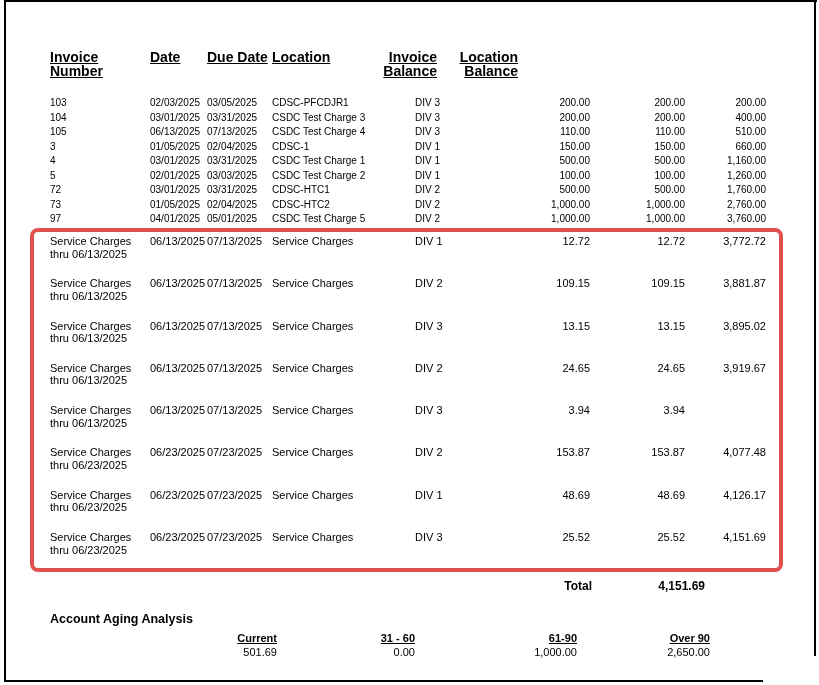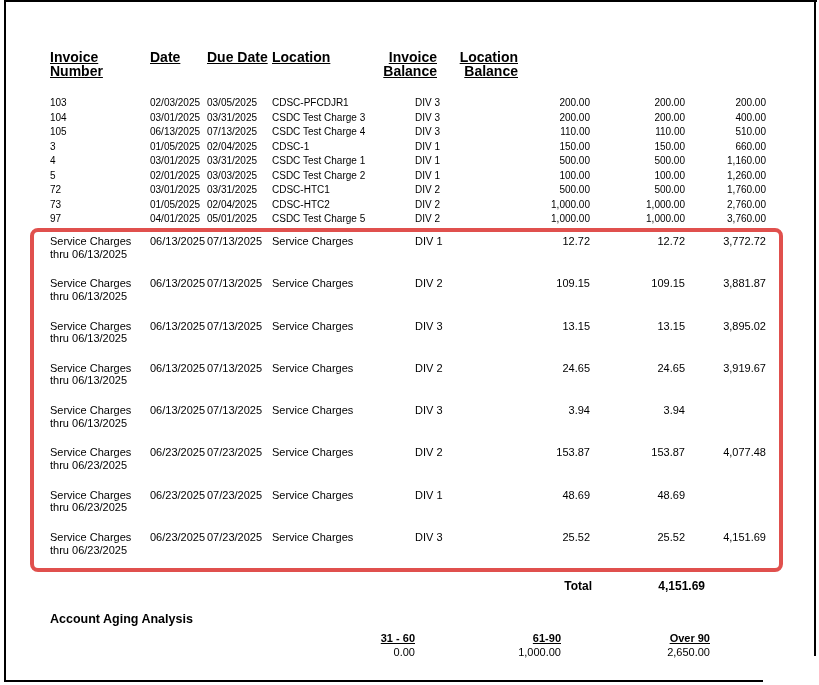--- a/index.html
+++ b/index.html
@@ -241,20 +241,21 @@
   </div>
       <div class="svc-row">
     <div class="c1">Service Charges
 thru 06/23/2025</div>
     <div class="c2">06/23/2025</div>
     <div class="c3">07/23/2025</div>
     <div class="c4">Service Charges</div>
     <div class="c5">DIV 1</div>
     <div class="c6">48.69</div>
     <div class="c7">48.69</div>
+    <div class="c8">4,126.17</div>
   </div>
       <div class="svc-row">
     <div class="c1">Service Charges
 thru 06/23/2025</div>
     <div class="c2">06/23/2025</div>
     <div class="c3">07/23/2025</div>
     <div class="c4">Service Charges</div>
     <div class="c5">DIV 3</div>
     <div class="c6">25.52</div>
     <div class="c7">25.52</div>
@@ -262,25 +263,29 @@
   </div>
     </div>
 
   <div class="highlight-box" style="border-color: rgb(224, 80, 77);"></div>
 
   <div class="total-label">Total</div>
   <div class="total-value">4,151.69</div>
 
   <div class="aging-title">Account Aging Analysis</div>
   <div class="aging-cols">
+      <div class="aging-col" style="left: 147px;">
+    <div class="lbl">Current</div>
+    <div class="val">501.69</div>
+  </div>
       <div class="aging-col" style="left: 285px;">
     <div class="lbl">31 - 60</div>
     <div class="val">0.00</div>
   </div>
-      <div class="aging-col" style="left: 431px;">
+      <div class="aging-col" style="left: 447px;">
     <div class="lbl">61-90</div>
     <div class="val">1,000.00</div>
   </div>
       <div class="aging-col" style="left: 580px;">
     <div class="lbl">Over 90</div>
     <div class="val">2,650.00</div>
   </div>
     </div>
 
 </div>

